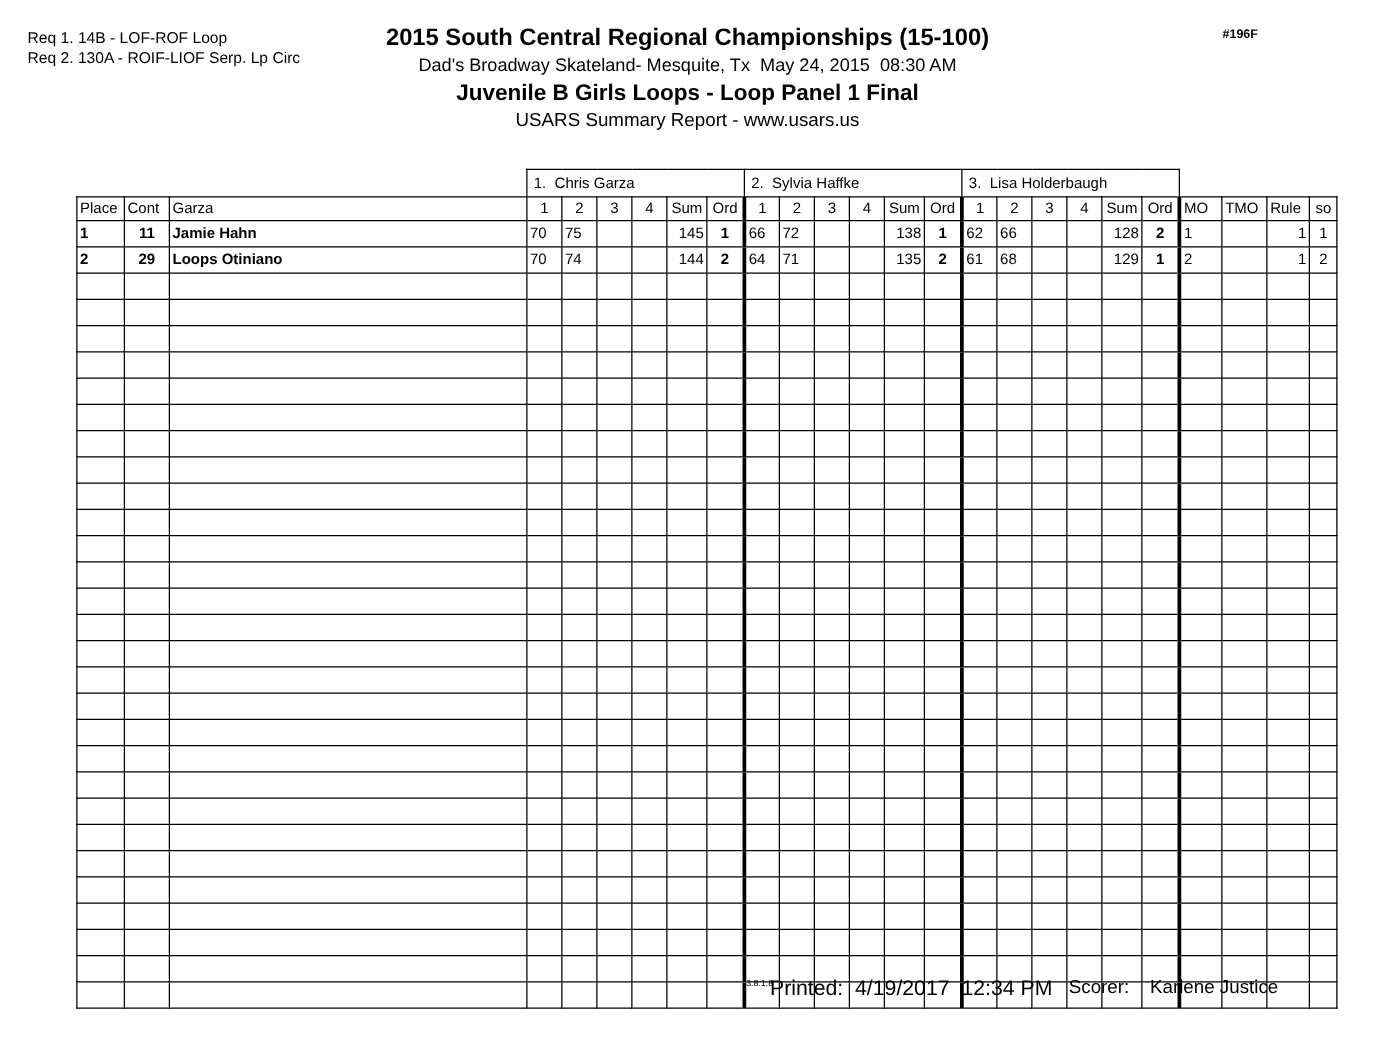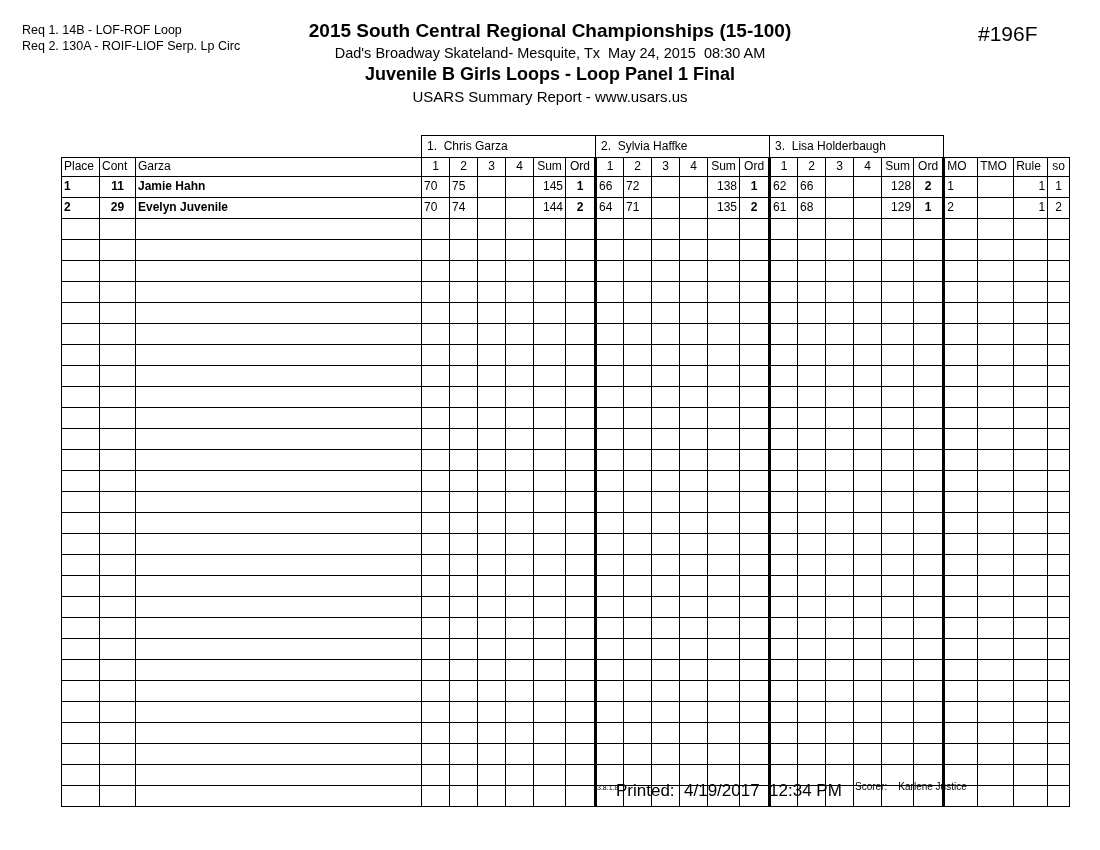--- a/index.html
+++ b/index.html
@@ -6,35 +6,35 @@
   body{width:1100px;height:850px;position:relative;font-family:"Liberation Sans",sans-serif;color:#000;overflow:hidden;}
   .abs{position:absolute;}
   .ctr{left:0;right:0;text-align:center;}
   .pre{white-space:pre;}
   #req1{left:22px;top:23px;font-size:12.5px;}
   #req2{left:22px;top:39px;font-size:12.5px;}
   #title{top:20px;font-size:19px;font-weight:bold;}
   #venue{top:45px;font-size:14.5px;}
   #event{top:64px;font-size:18px;font-weight:bold;}
   #report{top:88px;font-size:15px;}
-  #heat{left:978px;top:22px;font-size:21px;font-weight:normal;}
+  #heat{left:978px;top:22px;font-size:10px;font-weight:bold;}
   #tablewrap{left:25px;top:135px;margin-left:36px;}
   table{border-collapse:collapse;table-layout:fixed;width:1008px;}
   td,th{border:1px solid #000;font-size:12px;font-weight:normal;padding:0 2px;height:20px;overflow:hidden;white-space:nowrap;line-height:1.1;}
   th{text-align:center;height:18px;}
   .judge-corner{border:none;}
   .judge-name{text-align:left;padding-left:5px;height:21px;white-space:pre;}
   .al{text-align:left;}
   .ac{text-align:center;}
   .ar{text-align:right;}
   .b{font-weight:bold;}
   .thick{border-left:3px solid #000;}
   #version{left:597px;top:784px;font-size:7px;}
   #printed{left:616px;top:781px;font-size:17px;}
-  #scorer{left:855px;top:781px;font-size:10px;}
+  #scorer{left:855px;top:781px;font-size:15px;}
 </style>
 </head>
 <body>
 
 <div class="abs" id="req1">Req 1. 14B - LOF-ROF Loop</div>
 <div class="abs" id="req2">Req 2. 130A - ROIF-LIOF Serp. Lp Circ</div>
 <div class="abs ctr" id="title">2015 South Central Regional Championships (15-100)</div>
 <div class="abs ctr pre" id="venue">Dad's Broadway Skateland- Mesquite, Tx  May 24, 2015  08:30 AM</div>
 <div class="abs ctr" id="event">Juvenile B Girls Loops - Loop Panel 1 Final</div>
 <div class="abs ctr" id="report">USARS Summary Report - www.usars.us</div>
@@ -127,21 +127,21 @@
           <td class="ar">128</td>
           <td class="ac b">2</td>
           <td class="al thick">1</td>
           <td class="al"></td>
           <td class="ar">1</td>
           <td class="ac">1</td>
         </tr>
         <tr>
           <td class="al b">2</td>
           <td class="ac b">29</td>
-          <td class="al b">Evelyn Juvenile</td>
+          <td class="al b">Loops Otiniano</td>
           <td class="al">70</td>
           <td class="al">74</td>
           <td class="al"></td>
           <td class="al"></td>
           <td class="ar">144</td>
           <td class="ac b">2</td>
           <td class="al thick">64</td>
           <td class="al">71</td>
           <td class="al"></td>
           <td class="al"></td>

